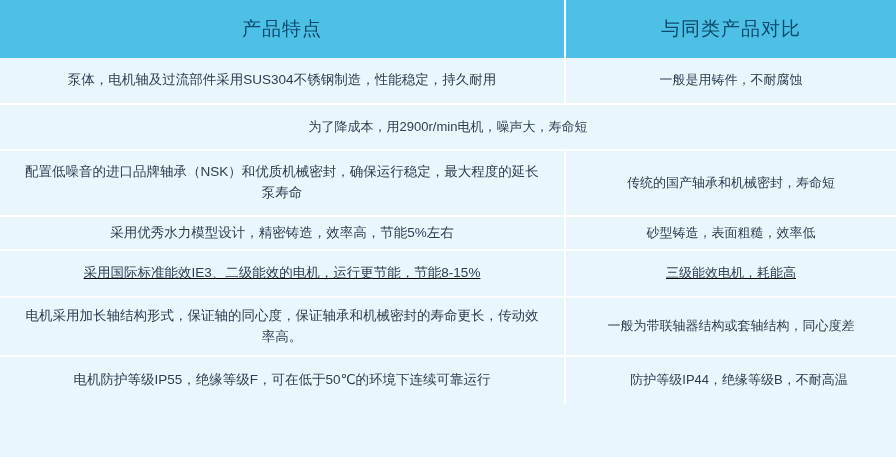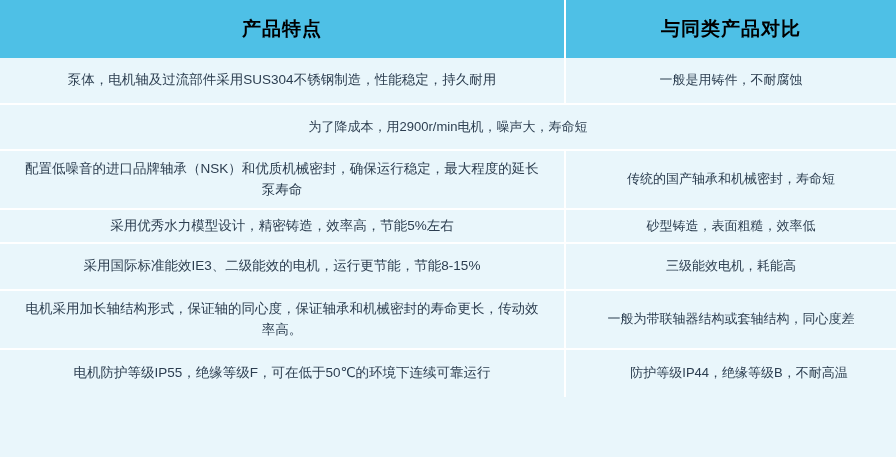--- a/index.html
+++ b/index.html
@@ -24,23 +24,23 @@
     display: flex;
     flex-direction: row;
     width: 100%;
     box-sizing: border-box;
   }
   .header-row {
     background: #4ec0e6;
     height: 58px;
   }
   .header-cell {
-    color: #000000;
+    color: #0c4a6e;
     font-size: 19px;
-    font-weight: bold;
+    font-weight: normal;
     display: flex;
     align-items: center;
     justify-content: center;
     box-sizing: border-box;
     letter-spacing: 1px;
   }
   .header-cell.left {
     flex: 0 0 566px;
     border-right: 2px solid #ffffff;
   }
@@ -67,23 +67,23 @@
   }
   .cell.right {
     flex: 1 1 auto;
     font-size: 13px;
   }
   .cell span {
     display: block;
   }
   .r0 { height: 47px; }
   .r1 { height: 46px; }
-  .r2 { height: 59px; justify-content: center; }
+  .r2 { height: 66px; justify-content: center; }
   .r3 { height: 34px; }
-  .r4 { height: 47px; }
+  .r4 { height: 47px; text-decoration: underline; }
   .r5 { height: 59px; }
   .r6 { height: 47px; }
   .r7 { height: 47px; border-bottom: none; gap: 16px; }
 </style>
 </head>
 <body>
 
 <div class="table">
 
   <div class="row header-row">

